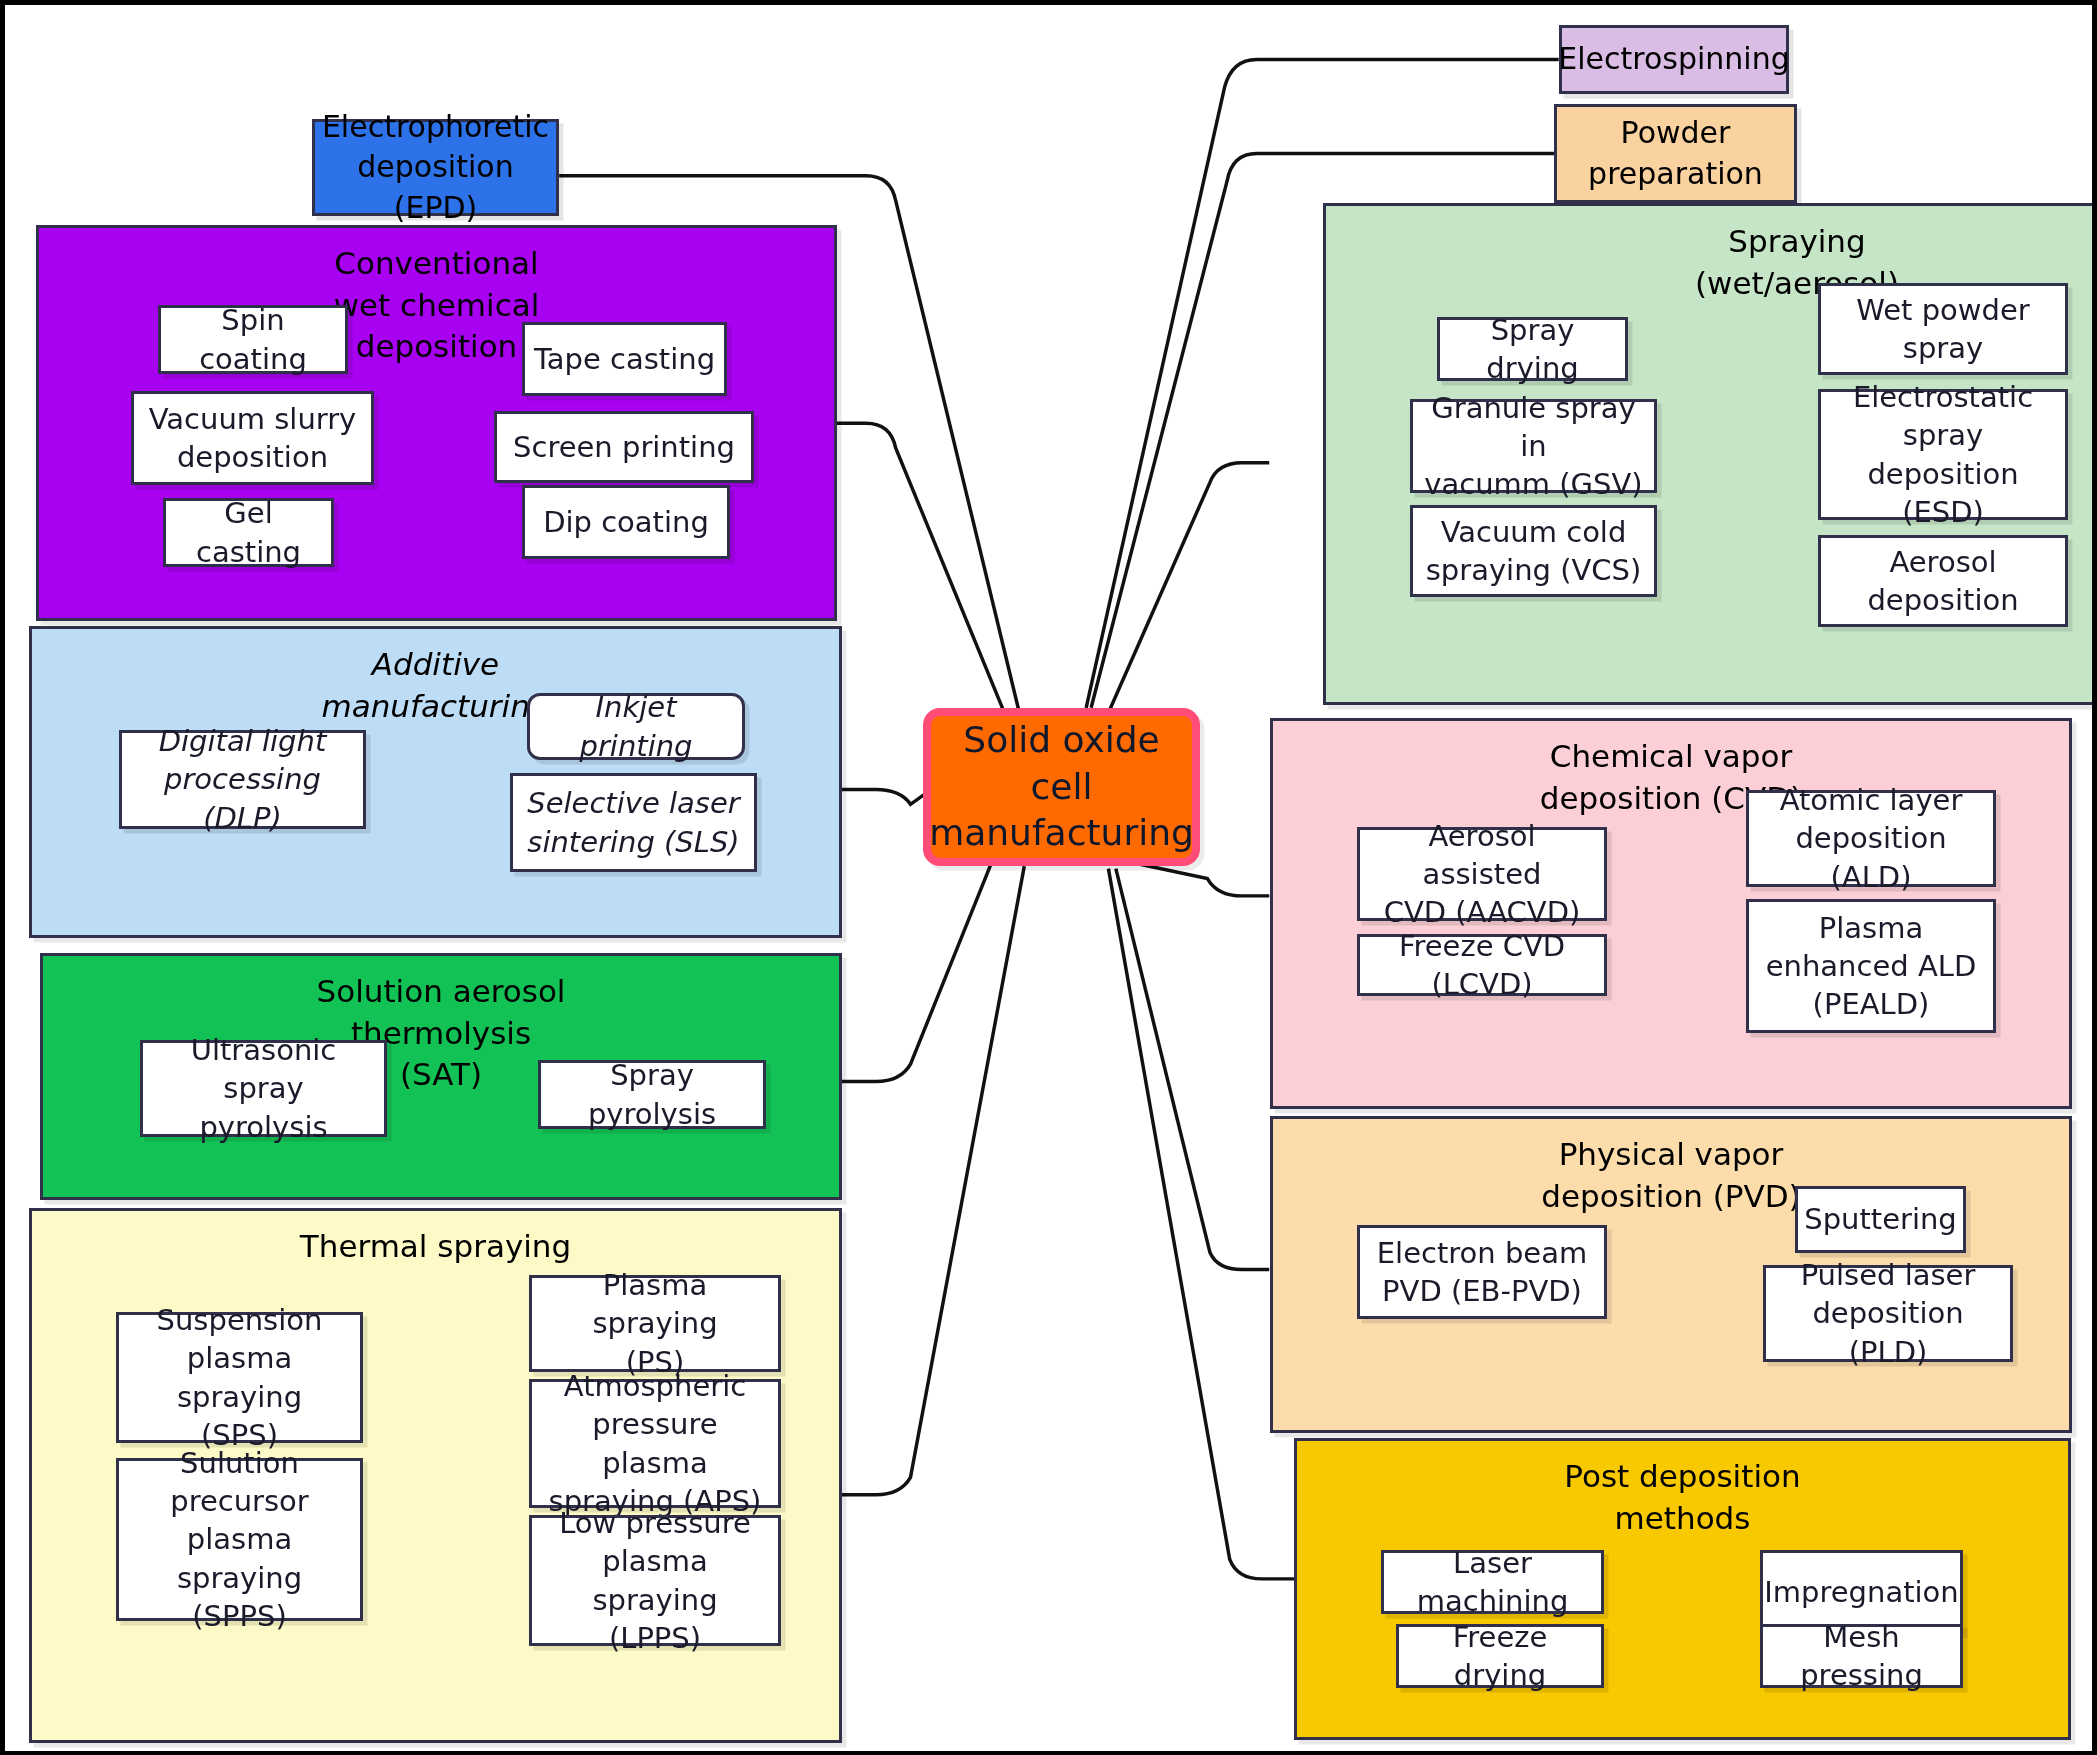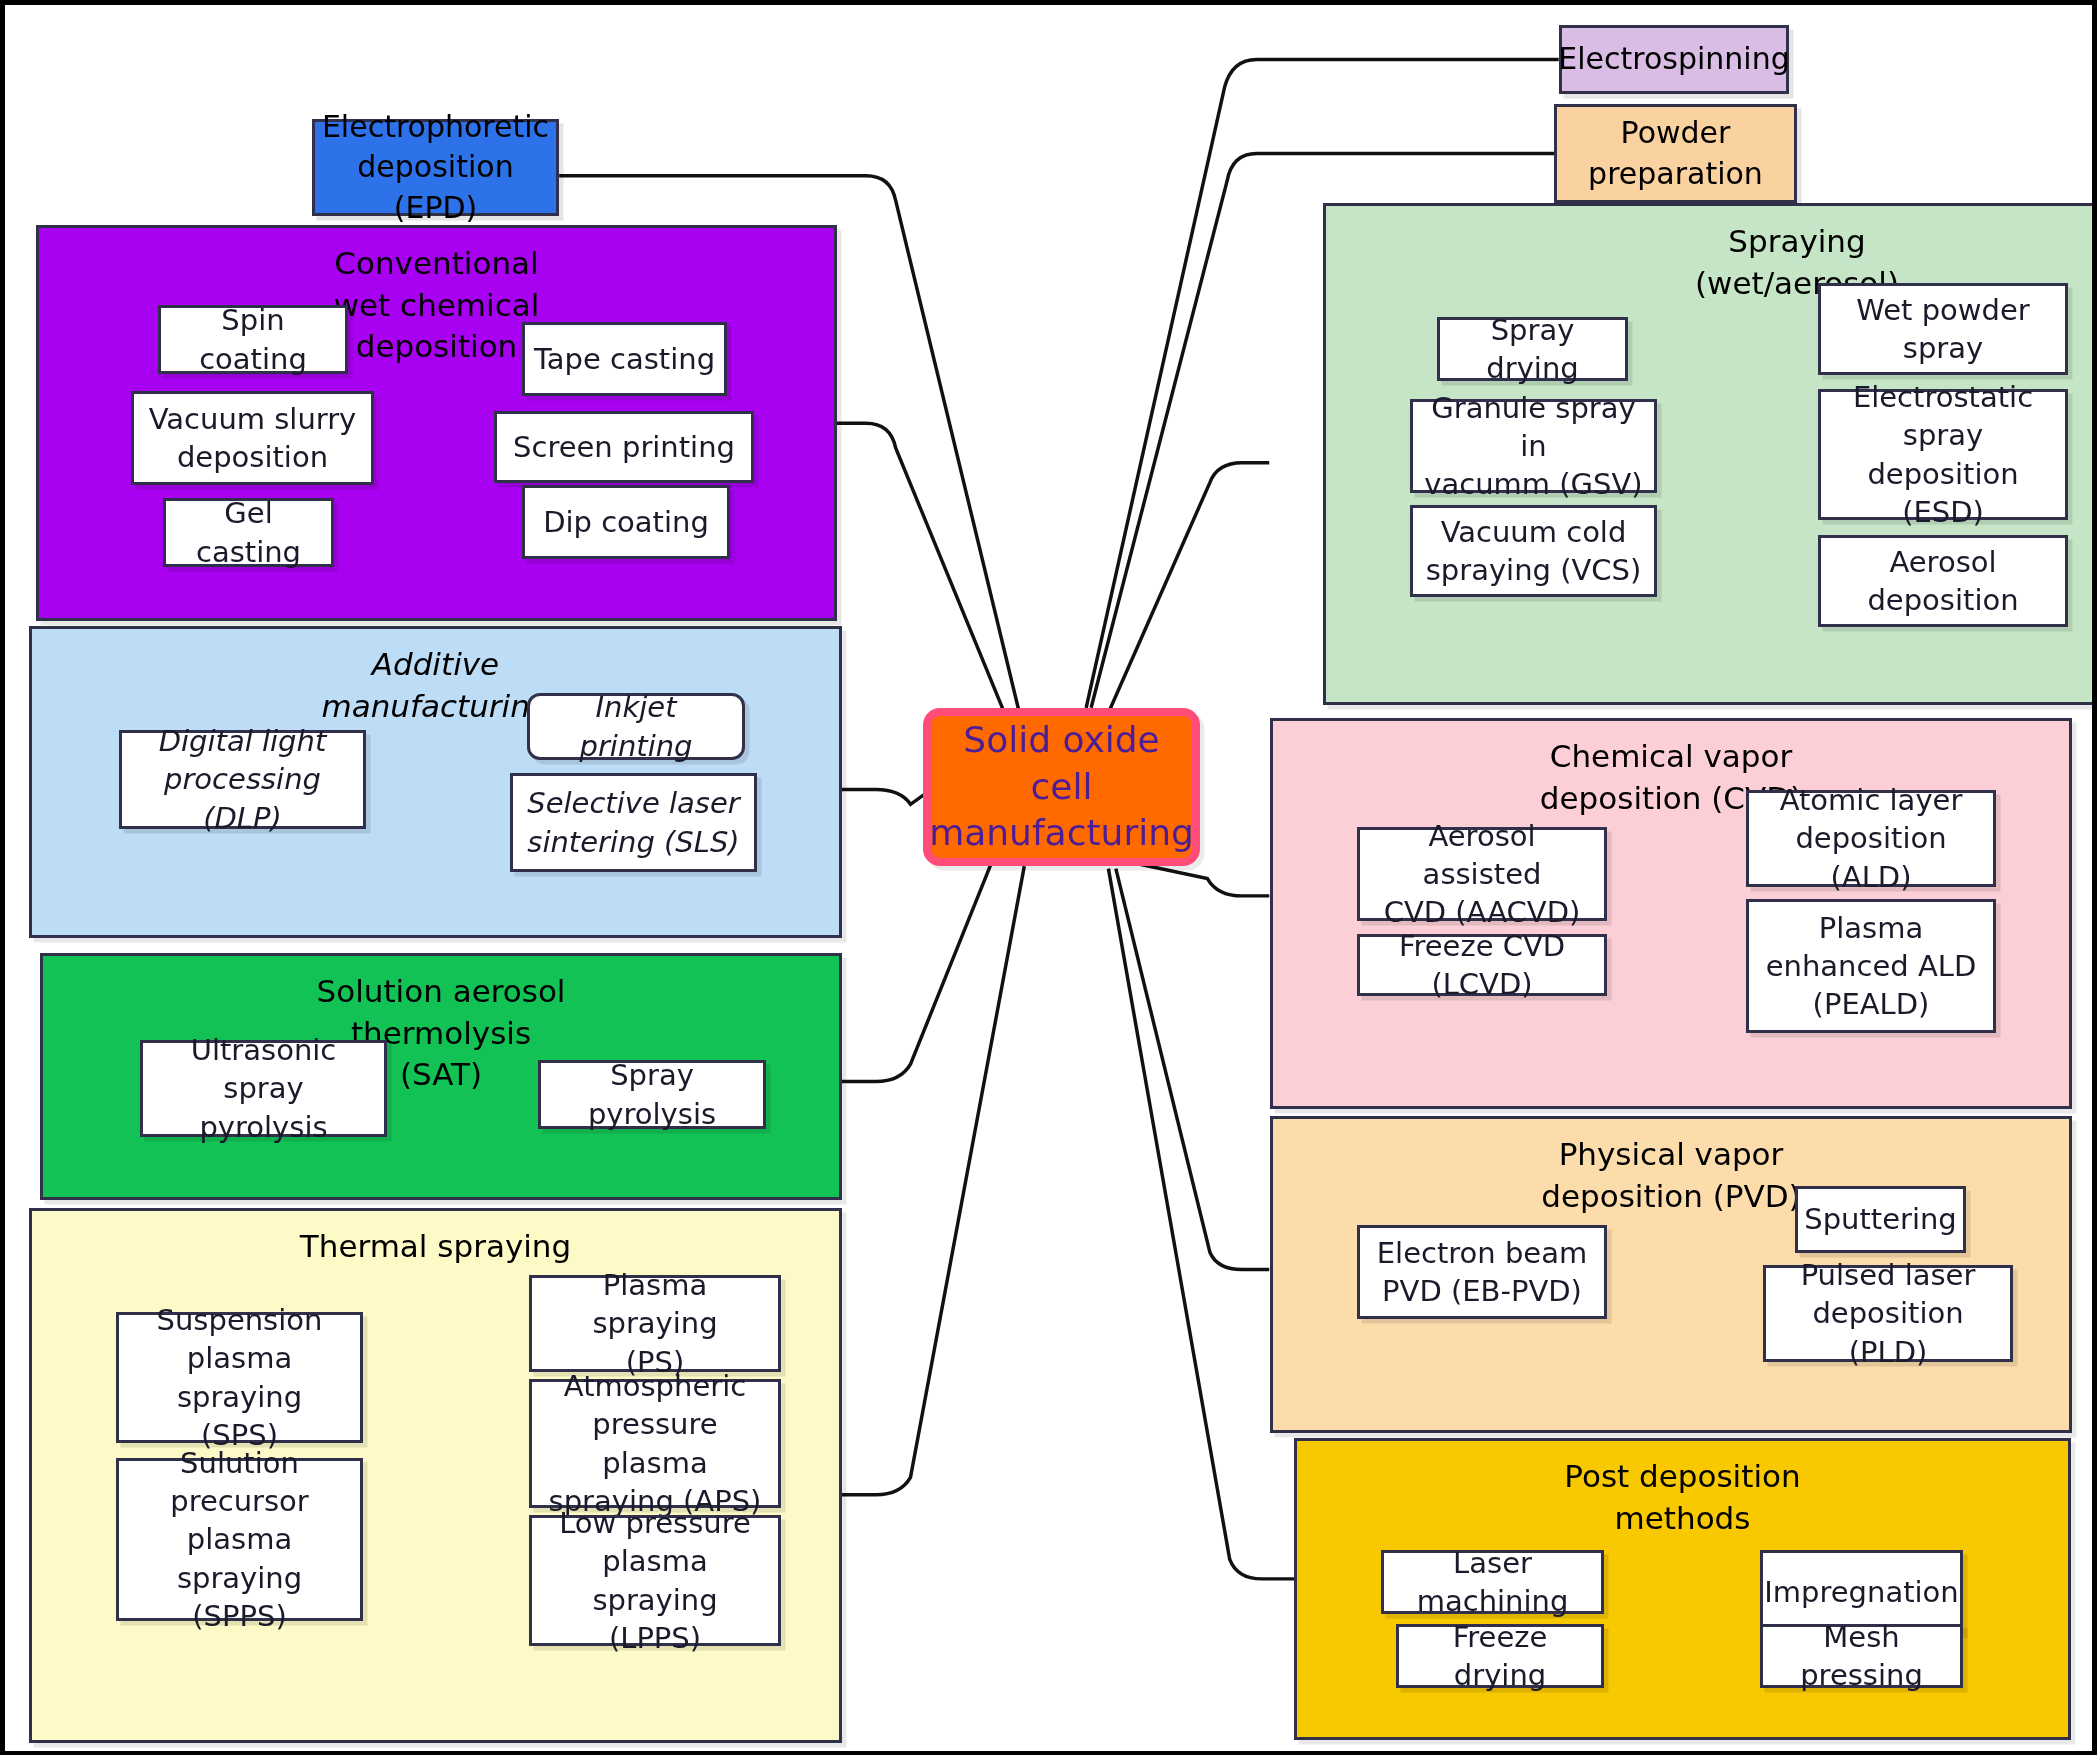--- a/index.html
+++ b/index.html
@@ -58,21 +58,21 @@
   
   #hub{
     position:absolute;
     box-sizing:border-box;
     background:#FF6A00;
     border:8px solid #FF4D77;
     border-radius:17px;
     box-shadow:4.5px 4.5px 0 rgba(0,0,0,0.08);
     display:flex;align-items:center;justify-content:center;
     text-align:center;
-    color:#4c1d95;
+    color:#0f172a;
     font-size:36px;line-height:1.30;white-space:pre-line;
     z-index:5;
   }
 </style>
 </head>
 <body>
 
 <div id="canvas">
 
   <svg id="edges" viewBox="0 0 4238 3548" preserveAspectRatio="none">

